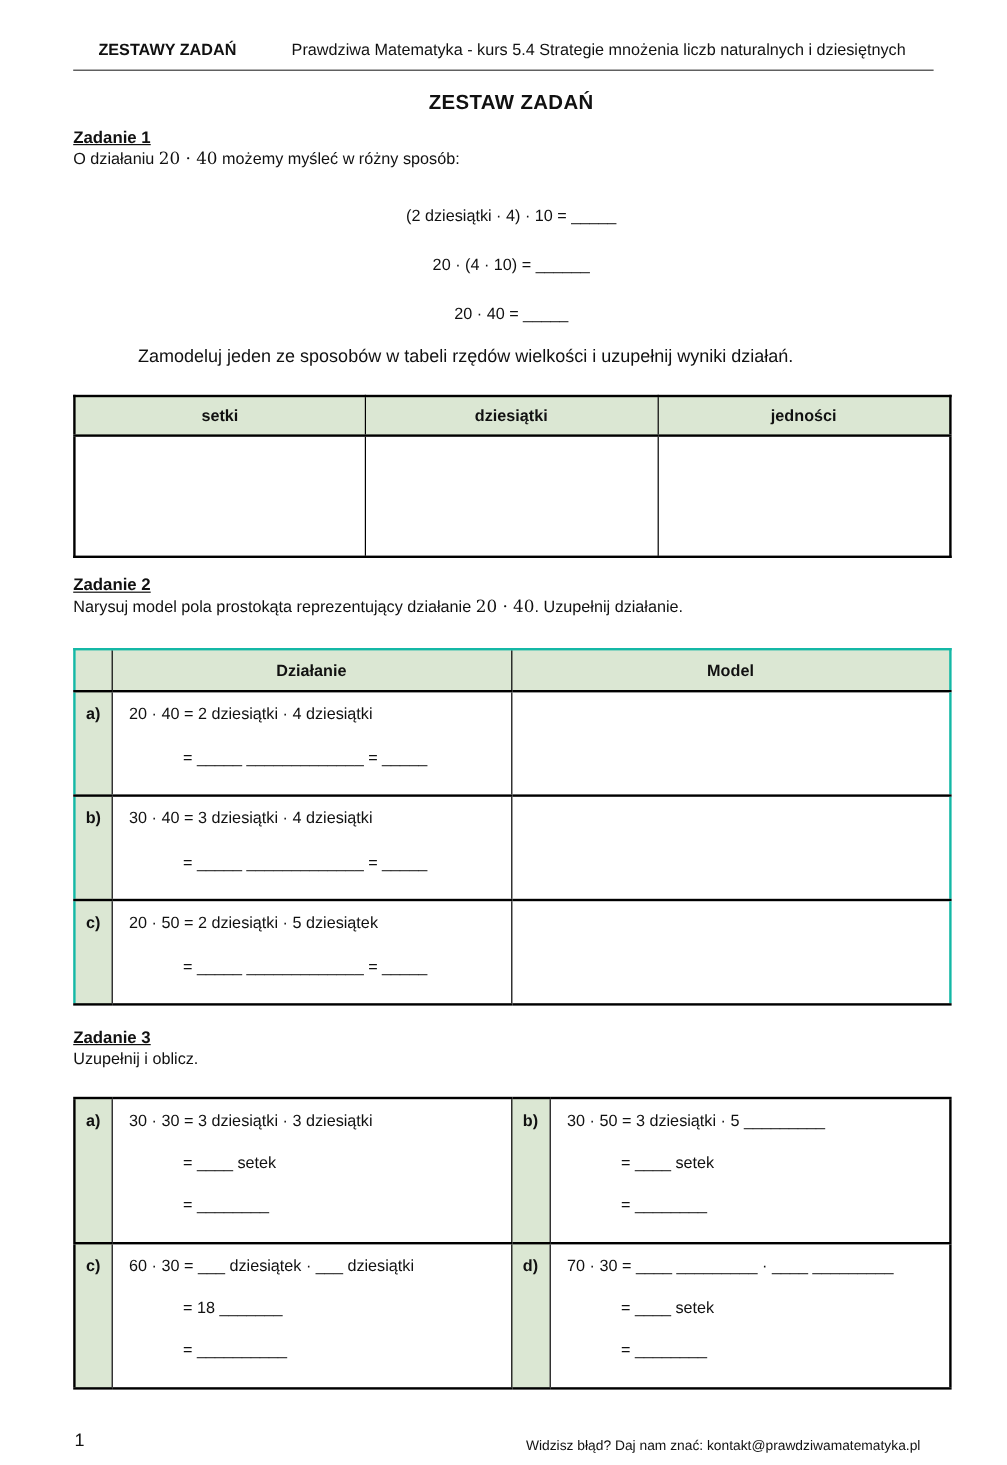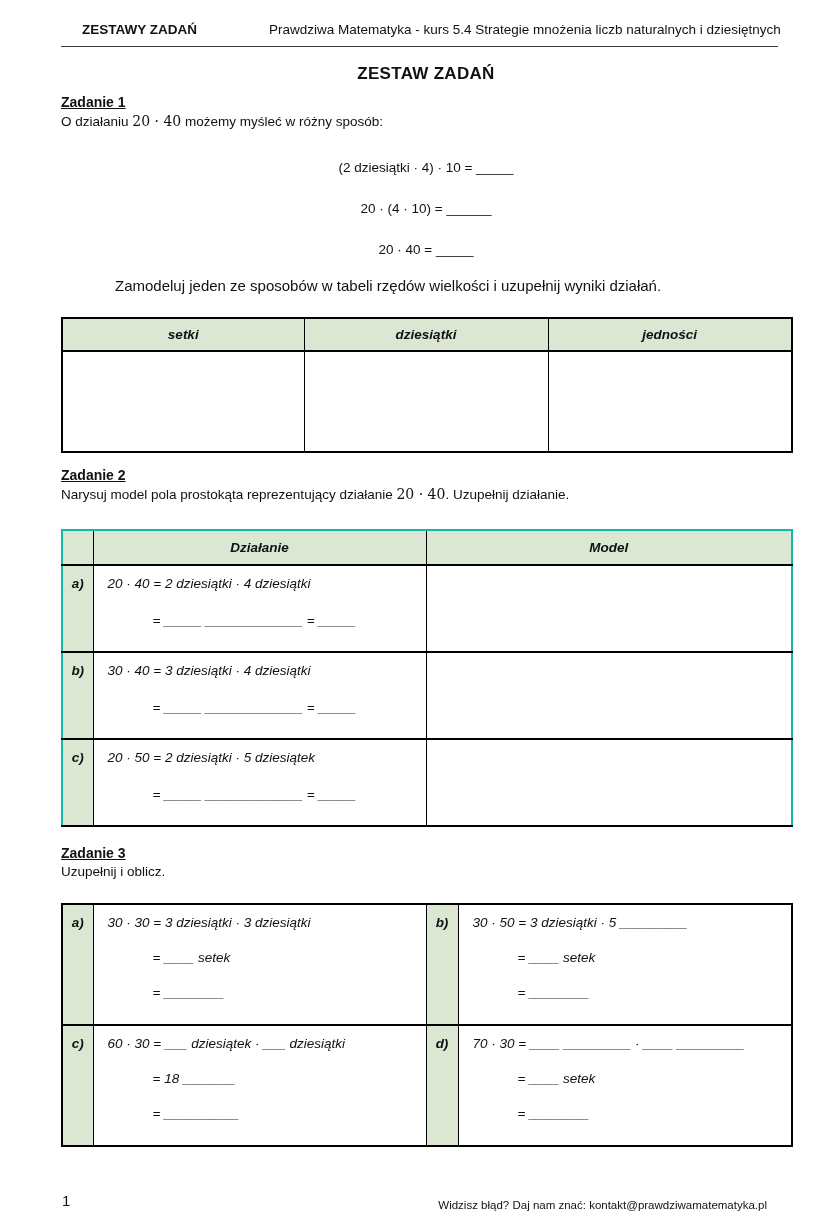--- a/index.html
+++ b/index.html
@@ -8,39 +8,39 @@
     width: 839px; height: 1221px;
     background: #ffffff;
     font-family: "Liberation Sans", sans-serif;
     color: #111111;
     -webkit-font-smoothing: antialiased;
   }
   .page { position: relative; width: 839px; height: 1221px; overflow: hidden; }
   .content { margin-left: 61px; width: 730px; }
 
   
-  .header { display: flex; align-items: flex-start; padding-top: 22px; }
+  .header { display: flex; align-items: flex-start; padding-top: 34px; }
   .header-label { margin-left: 21px; font-weight: bold; font-size: 13.5px; white-space: nowrap; }
-  .header-course { margin-left: 72px; font-size: 13.5px; white-space: nowrap; }
+  .header-course { margin-left: 46px; font-size: 13.5px; white-space: nowrap; }
   .rule { width: 717px; border-bottom: 1.5px solid #3a3a3a; margin-top: 9px; }
 
   .lesson { font-style: italic; font-size: 13.5px; margin-top: 9px; }
   .title { text-align: center; font-weight: bold; font-size: 17px; margin-top: 17px; letter-spacing: 0.3px; }
 
   .task-heading { font-weight: bold; font-size: 14px; text-decoration: underline; }
   .intro { font-size: 13.5px; margin-top: 3px; line-height: 1.25; }
   .math { font-family: "DejaVu Serif", serif; font-size: 14px; }
 
   .equations { text-align: center; font-size: 13.5px; }
   .equation { margin-top: 26px; }
   .equation.first { margin-top: 29px; }
 
   .instruction { font-size: 15px; margin-top: 20px; margin-left: 54px; }
 
-  table { border-collapse: collapse; table-layout: fixed; font-style: italic; }
+  table { border-collapse: collapse; table-layout: fixed; }
   .green { background: #dbe7d3; }
 
   
   .t1 { width: 730px; margin-top: 23px; border: 2px solid #000; }
   .t1 th { border: 1.5px solid #000; border-bottom-width: 2px; height: 33px; font-size: 13.5px; font-weight: bold; text-align: center; }
   .t1 td { border: 1.5px solid #000; height: 101px; }
 
   
   .t2 { width: 730px; margin-top: 25px; border: 2px solid #14b8a6; }
   .t2 th { border: 1.5px solid #000; border-bottom-width: 2px; height: 35px; font-size: 13.5px; font-weight: bold; text-align: center; }

